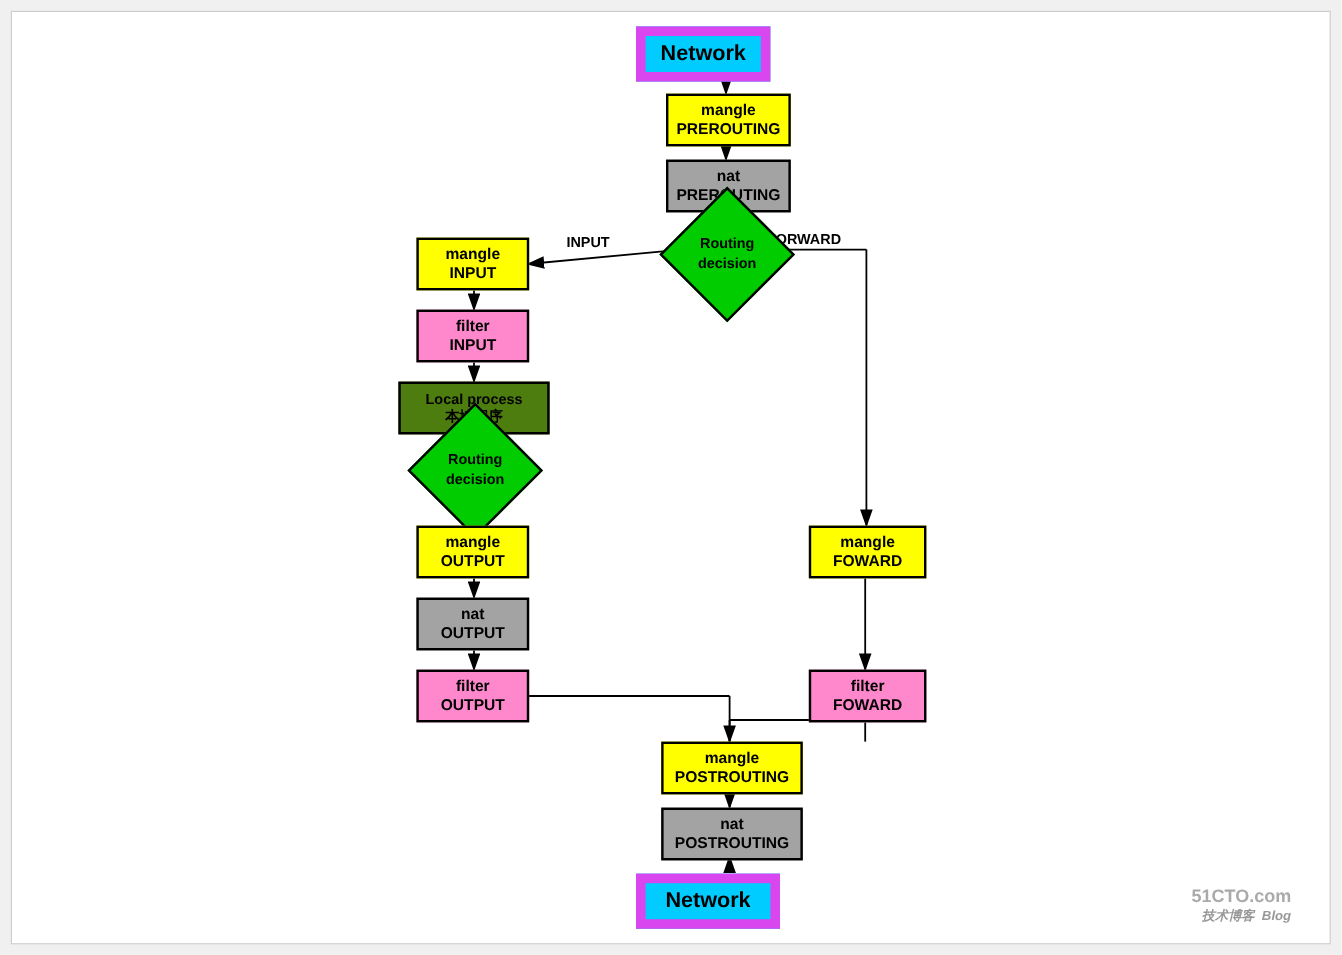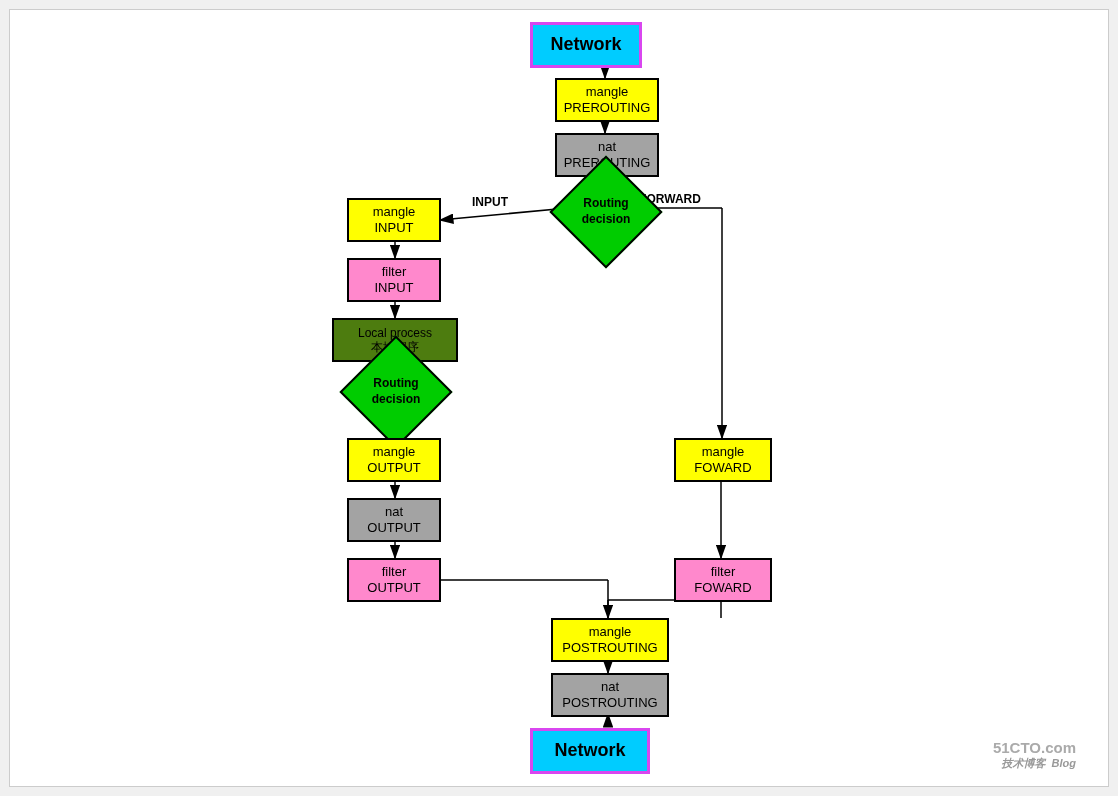--- a/index.html
+++ b/index.html
@@ -26,27 +26,27 @@
       left: 0;
       width: 100%;
       height: 100%;
     }
     .box {
       position: absolute;
       display: flex;
       align-items: center;
       justify-content: center;
       text-align: center;
-      font-weight: normal;
+      font-weight: bold;
       font-size: 13px;
       line-height: 1.2;
     }
     .network-box {
       background: #00ccff;
-      border: 3px solid #d946ef;
+      border: 8px solid #d946ef;
       color: #000;
       font-size: 18px;
       font-weight: bold;
     }
     .mangle-box {
       background: #ffff00;
       border: 2px solid #000;
       color: #000;
     }
     .nat-box {

